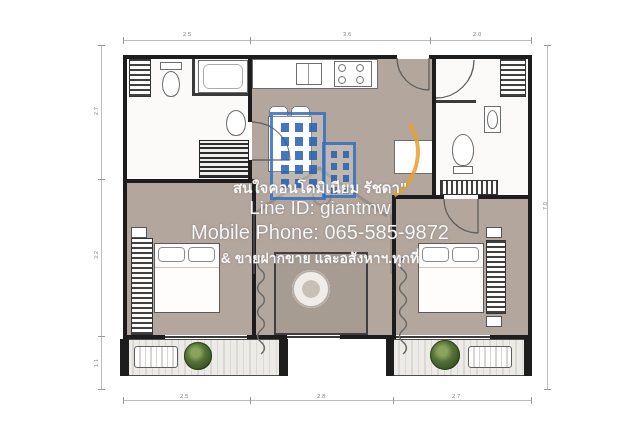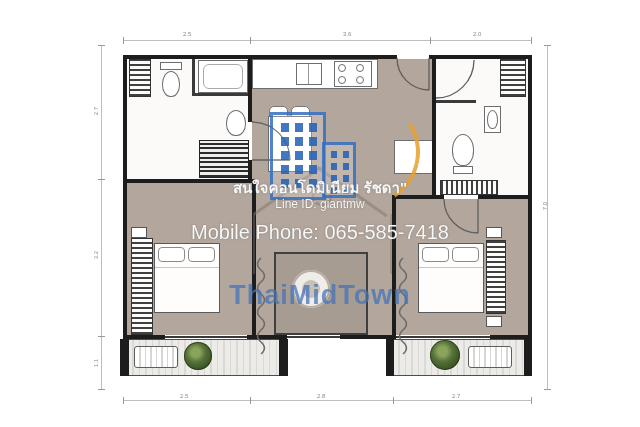--- a/index.html
+++ b/index.html
@@ -210,17 +210,17 @@
     <div class="win2" style="left:6px;top:6px;box-shadow:12px 0,0 12px,12px 12px,0 24px,12px 24px,0 36px,12px 36px"></div>
   </div>
   <div class="arc-orange" style="left:312px;top:98px;width:108px;height:108px"></div>
   <div class="roofline" style="left:253px;top:213px;width:82px;transform:rotate(-35deg);transform-origin:left top"></div>
   <div class="roofline" style="left:318px;top:166px;width:85px;transform:rotate(35deg);transform-origin:left top"></div>
   <div class="housev" style="left:253px;top:214px;height:60px"></div>
   <div class="housev" style="left:390px;top:214px;height:60px"></div>
   <div class="a" style="left:312px;top:186px;width:20px;height:20px;border:2px solid rgba(125,118,110,.5);border-radius:50%;z-index:23"></div>
 
   <div class="wm" style="top:176px;font-size:15px;font-weight:bold">สนใจคอนโดมิเนียม รัชดา"</div>
-  <div class="wm" style="top:197px;font-size:12px">Line ID: giantmw</div>
-  <div class="wm" style="top:221px;font-size:20px">Mobile Phone: 065-585-7418</div>
-  <div class="wm-brand" style="top:280px;font-size:27px">ThaiMidTown</div>
+  <div class="wm" style="top:197px;font-size:19px">Line ID: giantmw</div>
+  <div class="wm" style="top:221px;font-size:20px">Mobile Phone: 065-585-9872</div>
+  <div class="wm" style="top:247px;font-size:14px;font-weight:bold">&amp; ขายฝากขาย และอสังหาฯ.ทุกที่</div>
 
 </div>
 
 </body></html>

